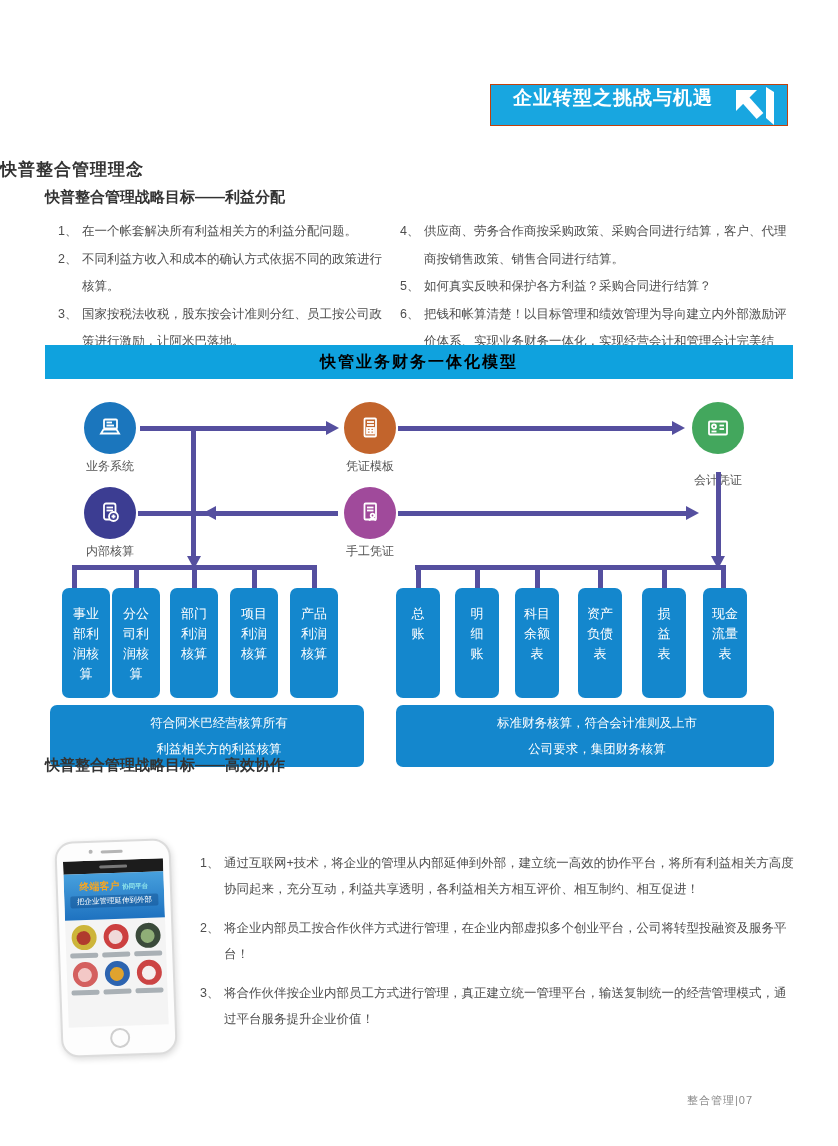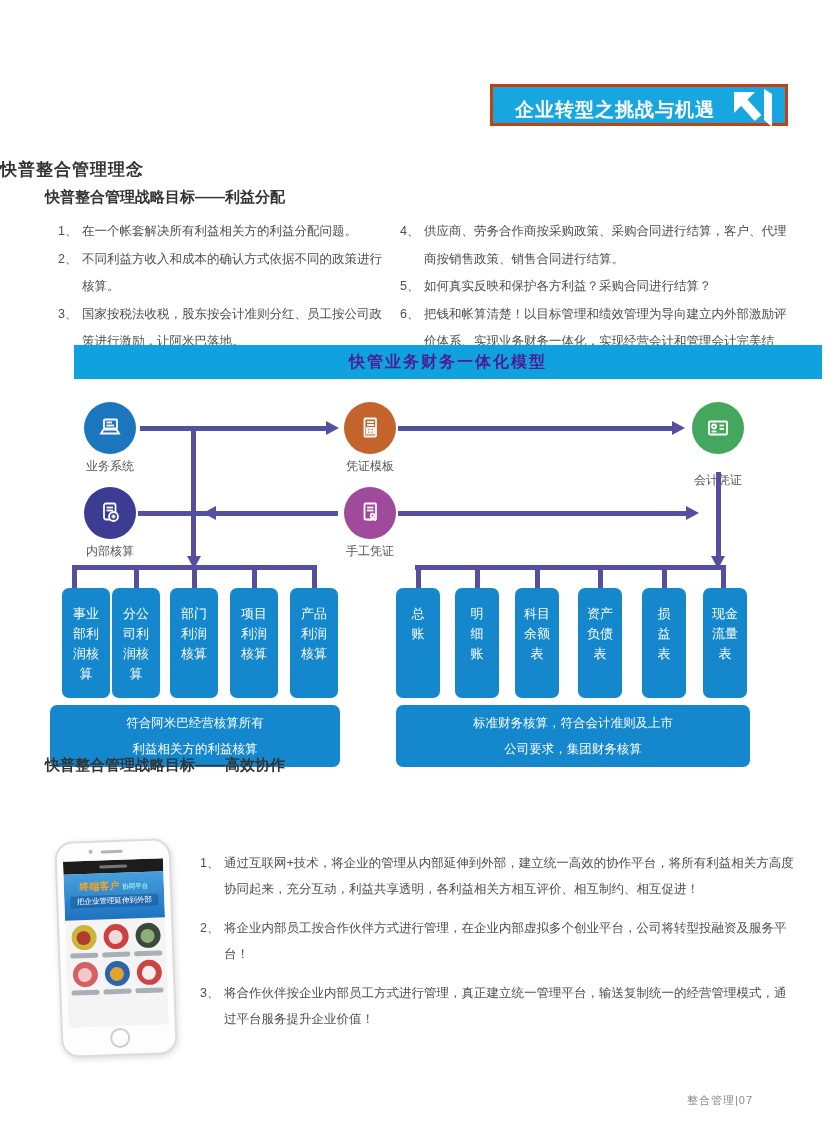--- a/index.html
+++ b/index.html
@@ -1,39 +1,39 @@
 <!DOCTYPE html>
 <html><head>
 <meta charset="utf-8">
 <style>
   html,body{margin:0;padding:0;background:#ffffff;}
   .page{position:relative;width:838px;height:1146px;background:#ffffff;overflow:hidden;
         font-family:"Liberation Sans","DejaVu Sans",sans-serif;color:#4e4e4e;}
 
   
   .top-banner{position:absolute;left:490px;top:84px;width:298px;height:42px;background:#18a6e0;
-              border:3px solid #c2410c;box-sizing:border-box;display:flex;align-items:flex-end;}
+              border:1px solid #c2410c;box-sizing:border-box;display:flex;align-items:flex-start;}
   .top-banner-text{color:#fff;font-weight:bold;font-size:19px;letter-spacing:1px;margin-left:22px;}
   .top-banner-icon{position:absolute;right:8px;top:2px;}
 
   .doc-title{position:absolute;left:0;top:158px;width:780px;text-align:left;
              font-size:17px;font-weight:bold;color:#333;letter-spacing:1px;}
   .sec-heading{position:absolute;left:45px;font-size:15px;font-weight:bold;color:#333;}
   .heading-profit{top:188px;}
   .heading-collab{top:756px;}
 
   .col{position:absolute;top:218px;font-size:12.5px;line-height:27.5px;color:#4e4e4e;}
   .col-left{left:58px;width:332px;}
   .col-right{left:400px;width:394px;}
   .li{display:flex;}
   .li .num{flex:0 0 24px;}
   .li .txt{flex:1;}
 
   .band{position:absolute;left:45px;top:345px;width:748px;height:34px;background:#0fa2de;
-        color:#4c1d95;font-weight:bold;font-size:16px;text-align:center;line-height:34px;letter-spacing:2px;margin-left:29px;}
+        color:#000000;font-weight:bold;font-size:16px;text-align:center;line-height:34px;letter-spacing:2px;}
 
   
   .node{position:absolute;width:52px;height:52px;border-radius:50%;display:flex;align-items:center;justify-content:center;}
   .node svg{display:block;}
   .node-label{position:absolute;width:84px;text-align:center;font-size:12px;color:#555;}
   .n-business{left:84px;top:402px;background:#1b76bd;}
   .n-template{left:344px;top:402px;background:#c2642c;}
   .n-voucher{left:692px;top:402px;background:#43a75d;}
   .n-internal{left:84px;top:487px;background:#3c3d92;}
   .n-manual{left:344px;top:487px;background:#a04a9b;}
@@ -43,21 +43,21 @@
   .arr-right{border-top:7px solid transparent;border-bottom:7px solid transparent;border-left:13px solid #554f9f;}
   .arr-left{border-top:7px solid transparent;border-bottom:7px solid transparent;border-right:13px solid #554f9f;}
   .arr-down{border-left:7px solid transparent;border-right:7px solid transparent;border-top:13px solid #554f9f;}
 
   .vbox{position:absolute;top:588px;height:110px;background:#1487cd;border-radius:7px;color:#fff;
         font-size:13px;line-height:1.55;text-align:center;white-space:pre-line;padding-top:16px;box-sizing:border-box;}
   .vbox-l{width:48px;}
   .vbox-r{width:44px;}
   .summary{position:absolute;top:705px;height:62px;background:#1487cd;border-radius:7px;color:#fff;
            font-size:12.5px;text-align:center;white-space:pre-line;display:flex;align-items:center;
-           justify-content:center;line-height:2.1;}
+           justify-content:center;line-height:2.1;padding-left:24px;}
 
   
   .points{position:absolute;left:200px;top:850px;width:596px;font-size:12.5px;line-height:26px;}
   .points .li{margin-bottom:13px;}
 
   
   .phone{position:absolute;left:58px;top:840px;width:116px;height:216px;background:#fdfdfd;
          border:2px solid #dcdcdc;border-radius:18px;box-sizing:border-box;
          box-shadow:1px 2px 6px rgba(0,0,0,0.15);transform:rotate(-2deg);}
   .phone-speaker{position:absolute;left:44px;top:8px;width:22px;height:3px;border-radius:2px;background:#b5b5b5;}

